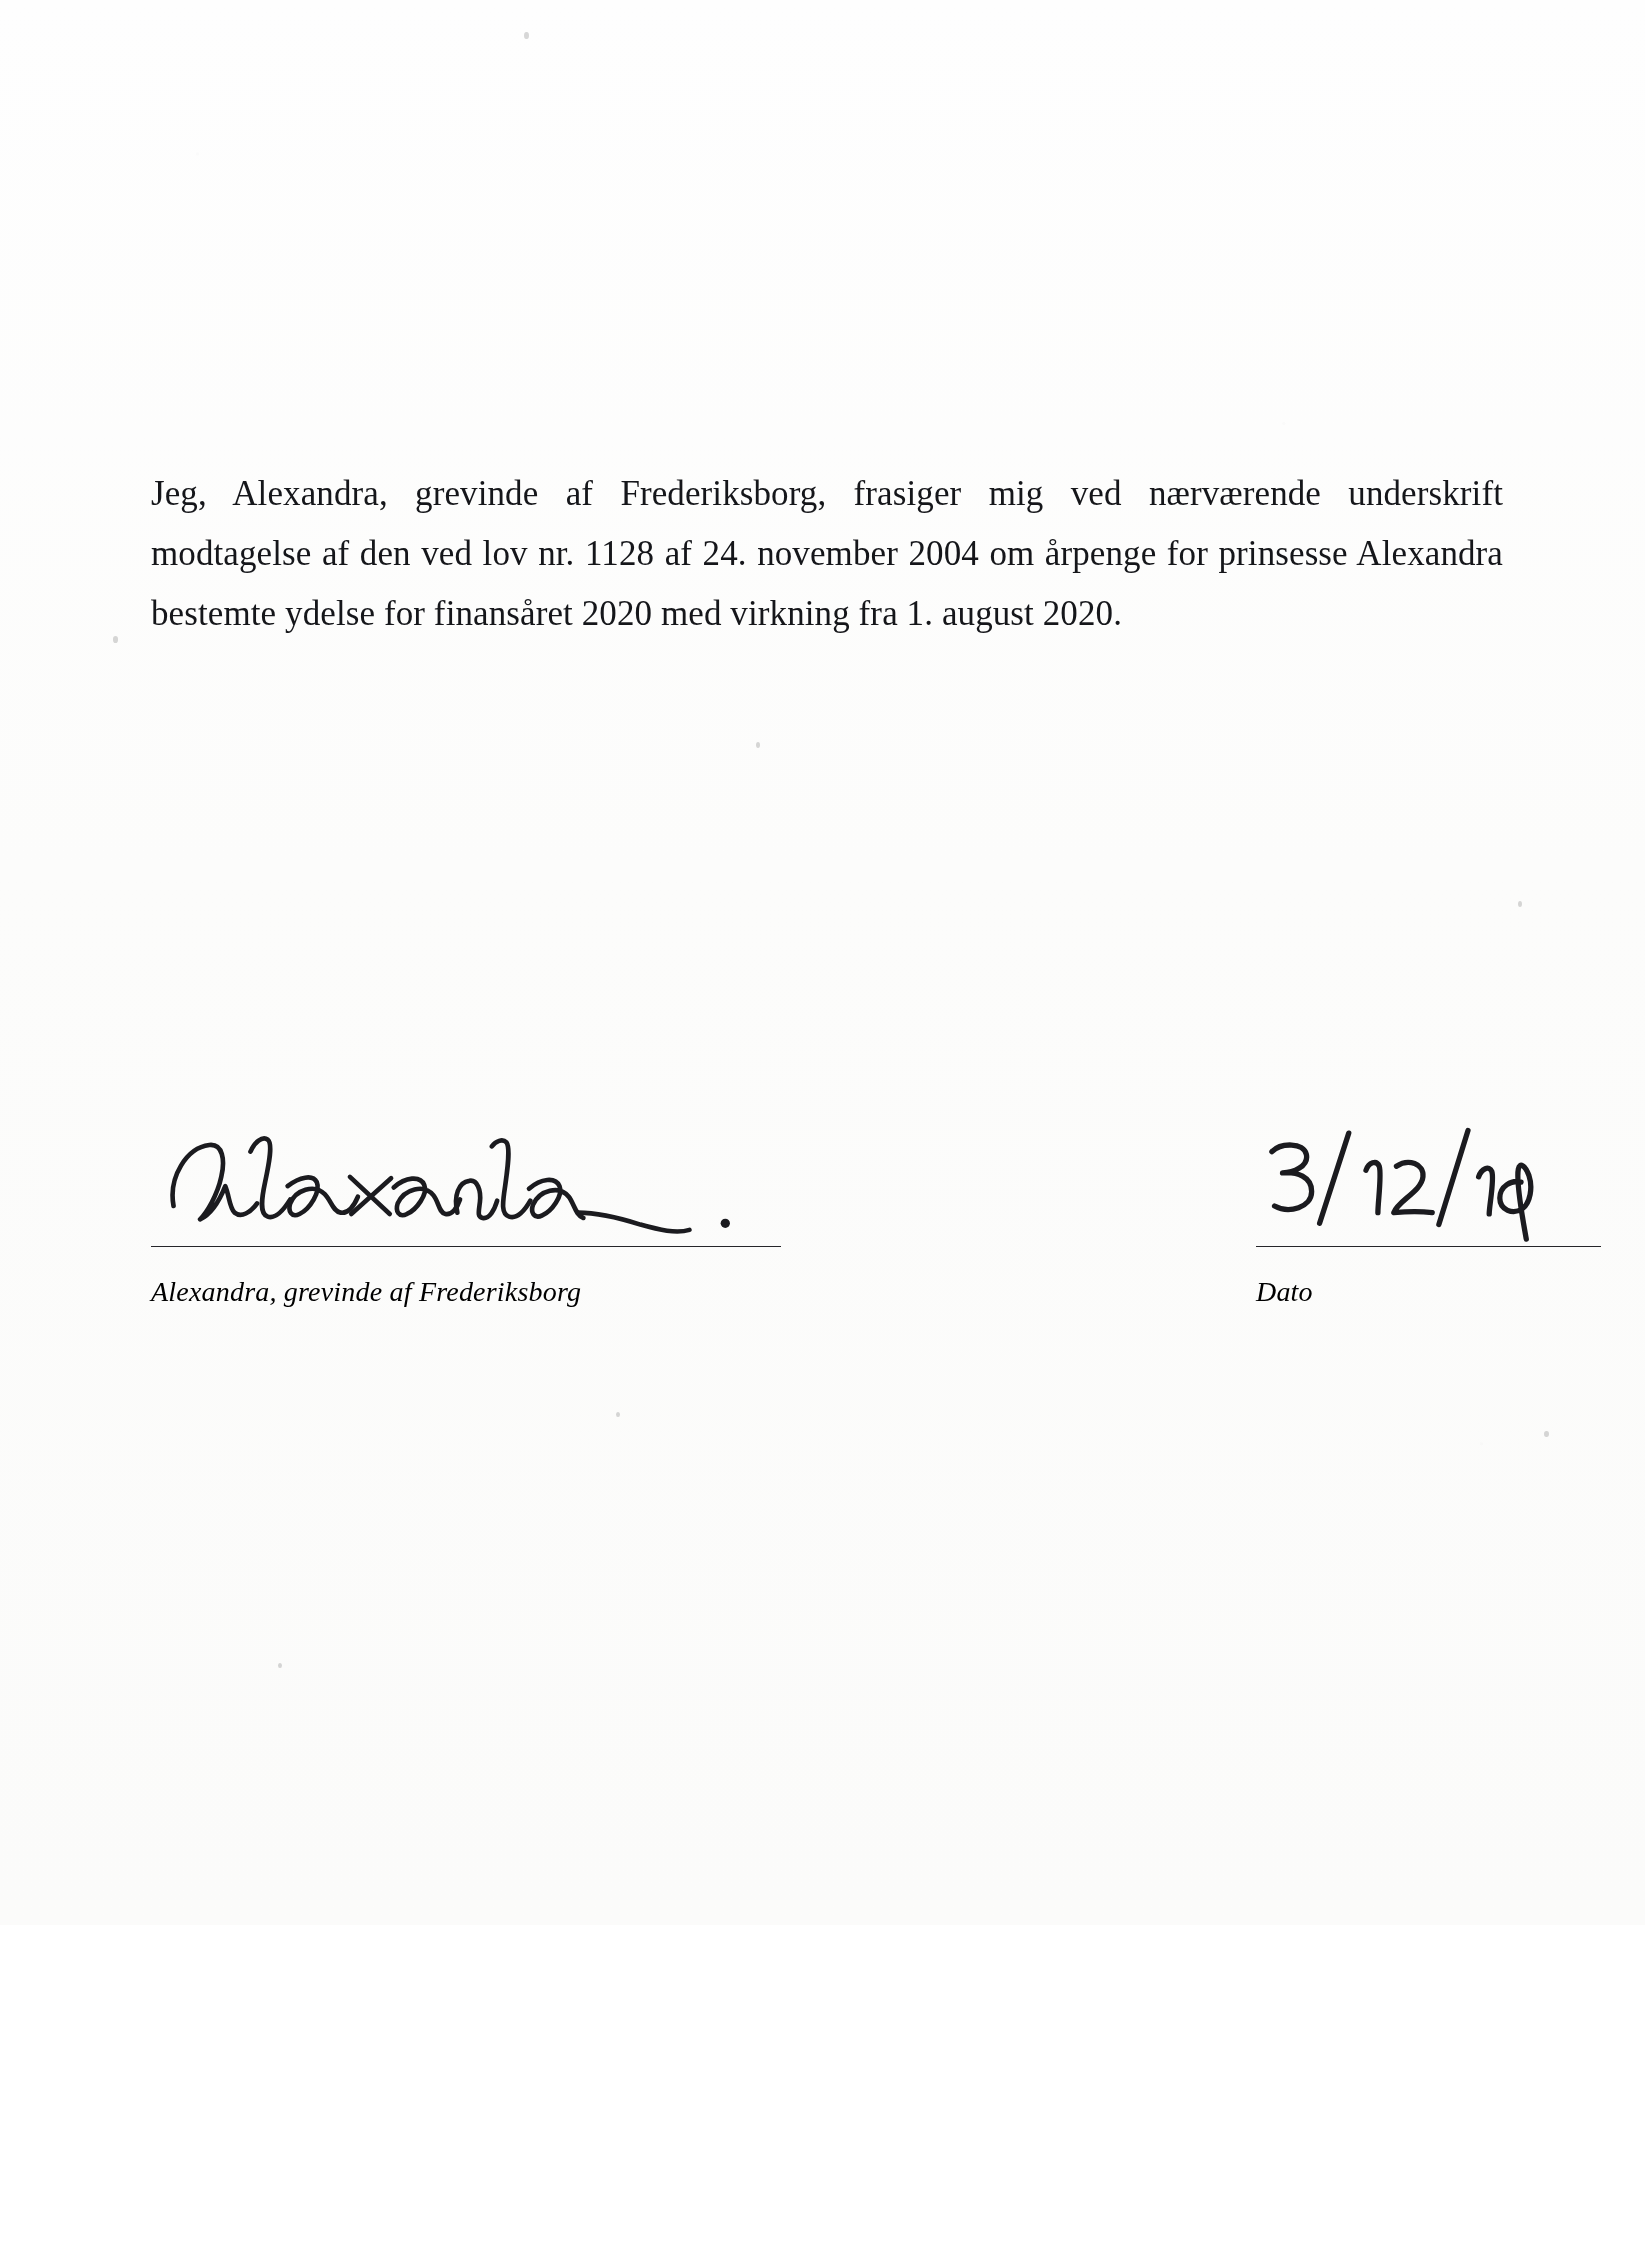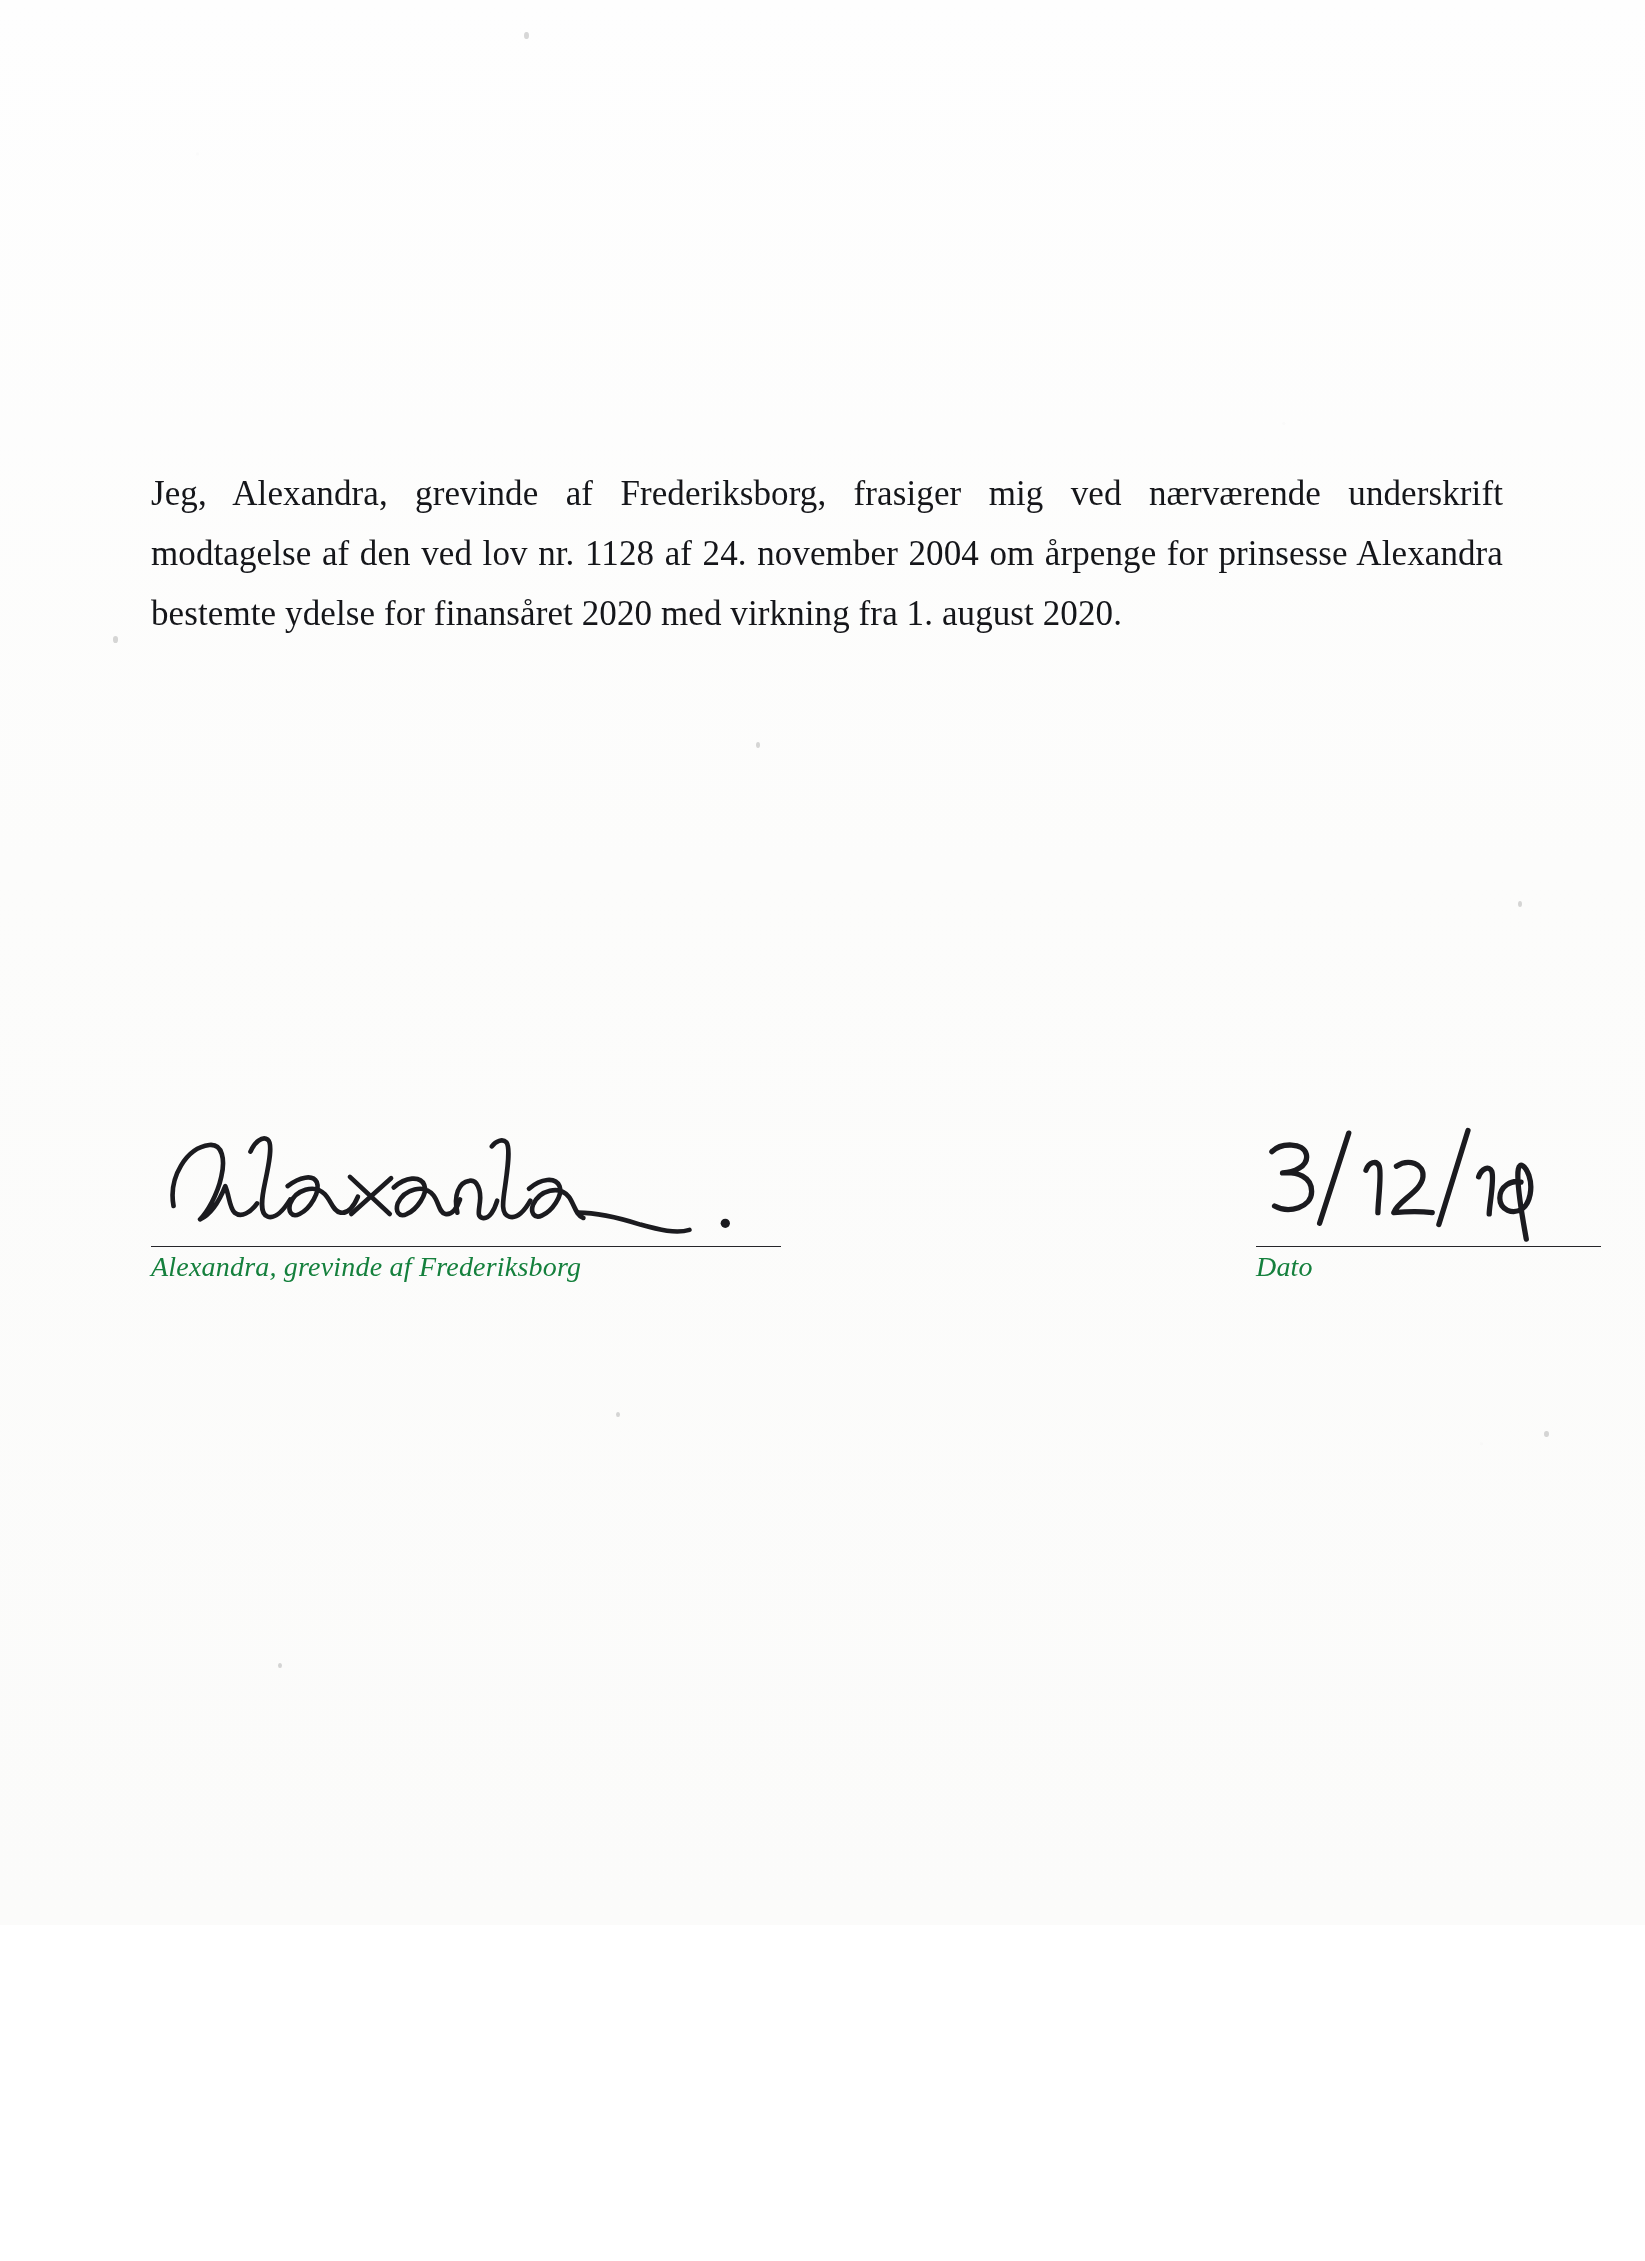--- a/index.html
+++ b/index.html
@@ -61,25 +61,25 @@
   }
   .sig-ink svg { display: block; }
 
   .sig-rule {
     border-bottom: 1.7px solid #26262a;
     width: 100%;
   }
   .sig-rule.short { width: 345px; }
 
   .sig-caption {
-    margin-top: 4px;
+    margin-top: 29px;
     font-family: "Liberation Serif", serif;
     font-style: italic;
     font-size: 28px;
-    color: #15803d;
+    color: #000000;
     letter-spacing: 0.2px;
   }
 
   .date-ink {
     position: relative;
     height: 133px;
   }
   .speck {
     position: absolute;
     background: rgba(40,40,40,0.18);

